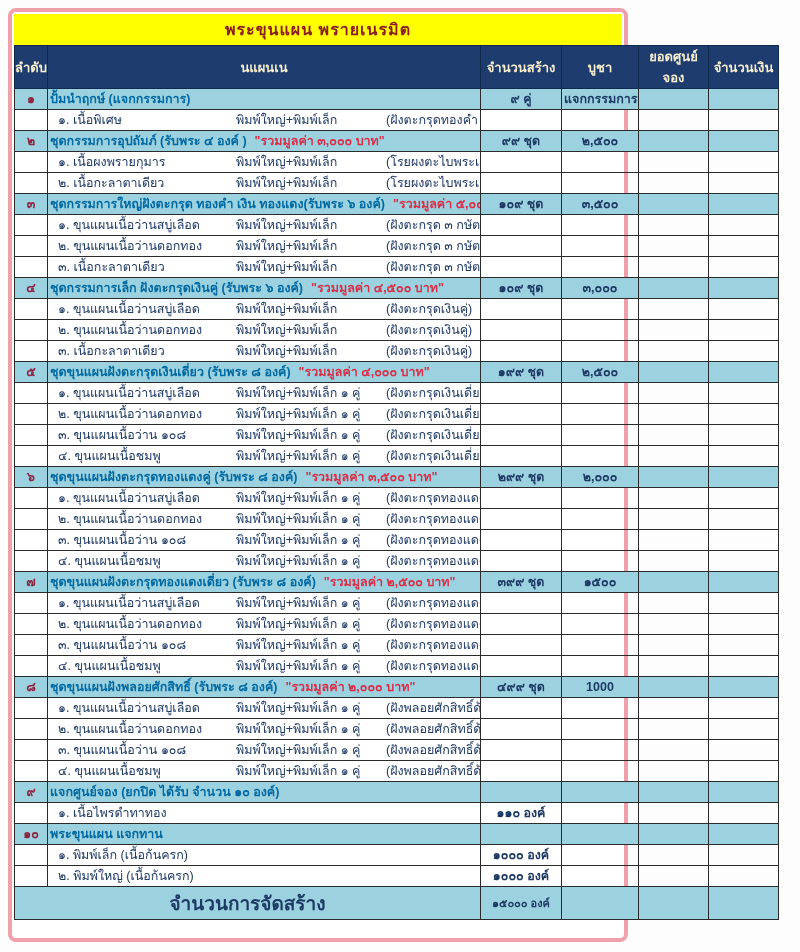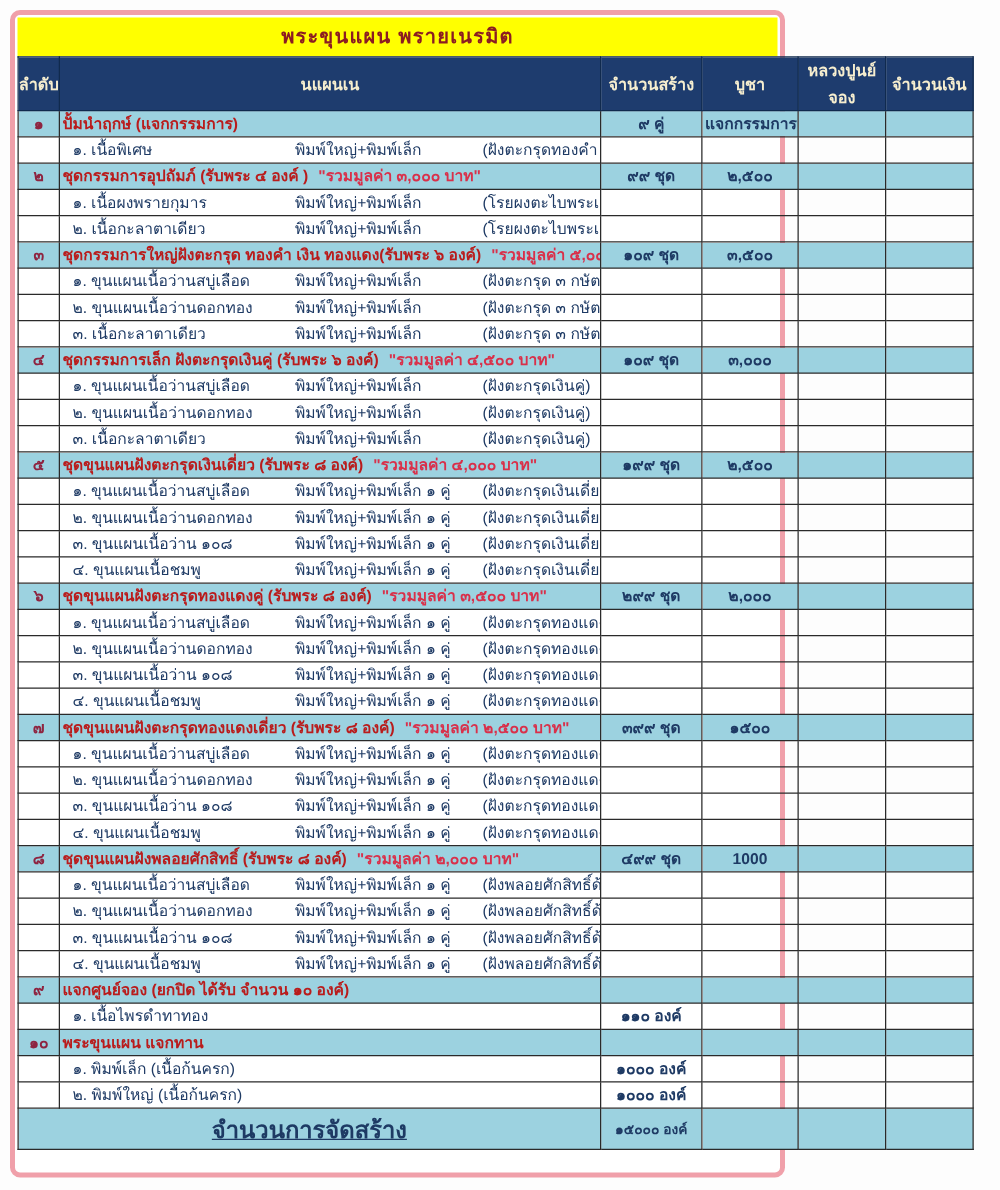--- a/index.html
+++ b/index.html
@@ -5,29 +5,29 @@
   html,body{margin:0;padding:0;background:#fdfdfd;}
   body{width:800px;height:952px;position:relative;font-family:"Liberation Sans","DejaVu Sans",sans-serif;}
   .frame{position:absolute;left:8px;top:8px;width:620px;height:934px;border:4px solid #f0a0aa;border-radius:8px;background:#ffffff;box-sizing:border-box;padding:2px;}
   .title-bar{background:#ffff00;color:#8b1c22;font-weight:bold;font-size:16px;text-align:center;height:31px;line-height:31px;letter-spacing:1px;}
   .subtitle-bar{background:#f8cbad;color:#5e2412;font-weight:bold;font-size:20px;text-align:center;height:30px;line-height:30px;}
   table{border-collapse:collapse;table-layout:fixed;width:764px;}
   th{background:#1e3c6e;color:#f6eecf;font-size:13px;font-weight:bold;height:22px;border:1px solid #102a4e;padding:0;}
   td{border:1px solid #2a2a2a;height:21px;padding:0 2px;font-size:12.5px;color:#1e3a64;overflow:hidden;white-space:nowrap;box-sizing:border-box;}
   tr.sec td{background:#9cd2e0;}
   td.no{text-align:center;color:#8e2440;font-weight:bold;}
-  .sec .stitle{color:#b91c1c;font-weight:bold;}
+  .sec .stitle{color:#0369a1;font-weight:bold;}
   .sec .squote{color:#d9304a;font-weight:bold;margin-left:8px;}
   td.qty,td.bucha{text-align:center;font-weight:bold;}
   .item-line{display:flex;align-items:flex-start;}
   .iname{flex:0 0 178px;padding-left:8px;}
   .ipim{flex:0 0 150px;}
   .inote{flex:1;}
   tfoot td{background:#9cd2e0;height:33px;}
-  .flabel{font-size:19px;font-weight:bold;text-align:center;color:#1e3a64;text-decoration:underline;}
+  .flabel{font-size:19px;font-weight:bold;text-align:center;color:#1e3a64;}
   .fqty{font-size:11px;font-weight:bold;text-align:center;}
 </style>
 </head>
 <body>
 
 <div class="frame">
   <div class="title-bar">พระขุนแผน พรายเนรมิต</div>
   <table>
     <colgroup>
       <col style="width:33px">
@@ -36,21 +36,21 @@
       <col style="width:77px">
         <col style="width:70px">
         <col style="width:70px">
     </colgroup>
     <thead>
       <tr>
         <th>ลำดับ</th>
         <th>นแผนเน</th>
         <th>จำนวนสร้าง</th>
         <th>บูชา</th>
-        <th>หลวงปูนย์จอง</th>
+        <th>ยอดศูนย์จอง</th>
         <th>จำนวนเงิน</th>
       </tr>
     </thead>
     <tbody id="tbody">
         <tr class="sec">
           <td class="no">๑</td>
           <td><span class="stitle">ปั้มนำฤกษ์ (แจกกรรมการ)</span></td>
           <td class="qty">๙ คู่</td>
           <td class="bucha">แจกกรรมการ</td>
           <td></td>

